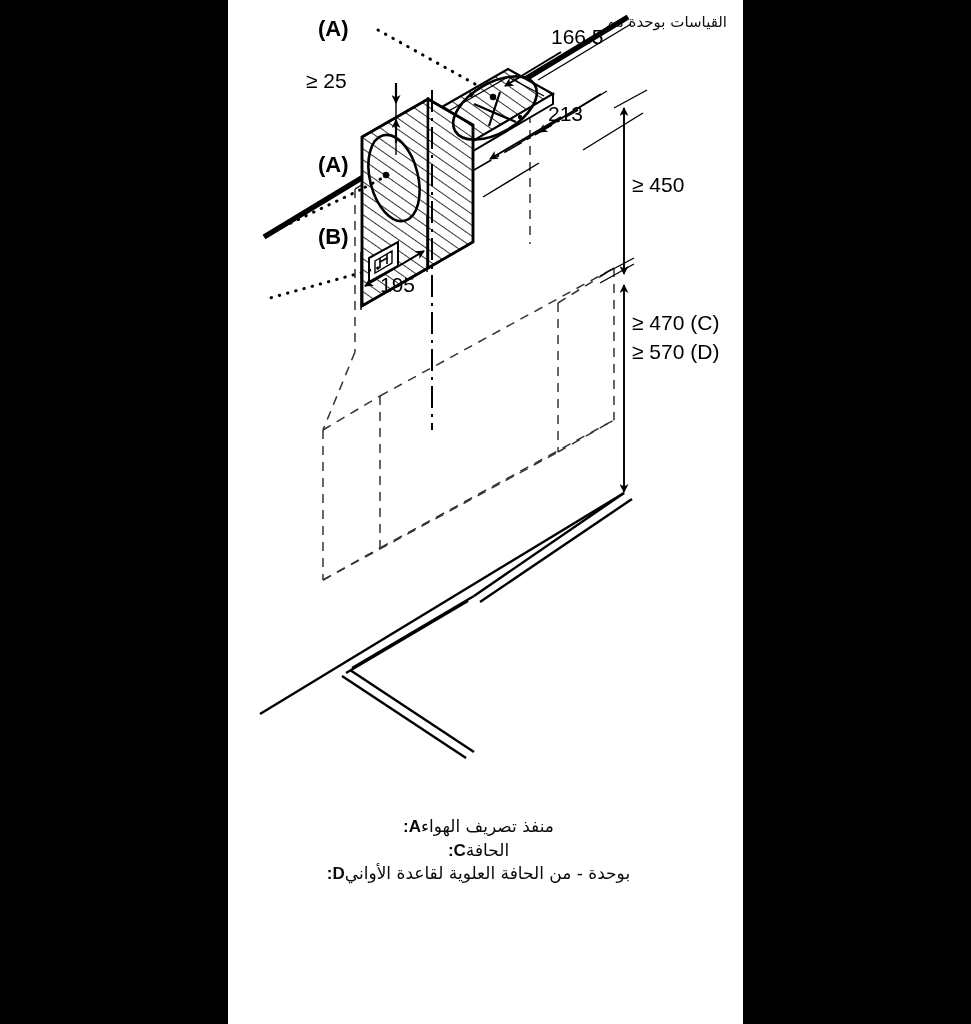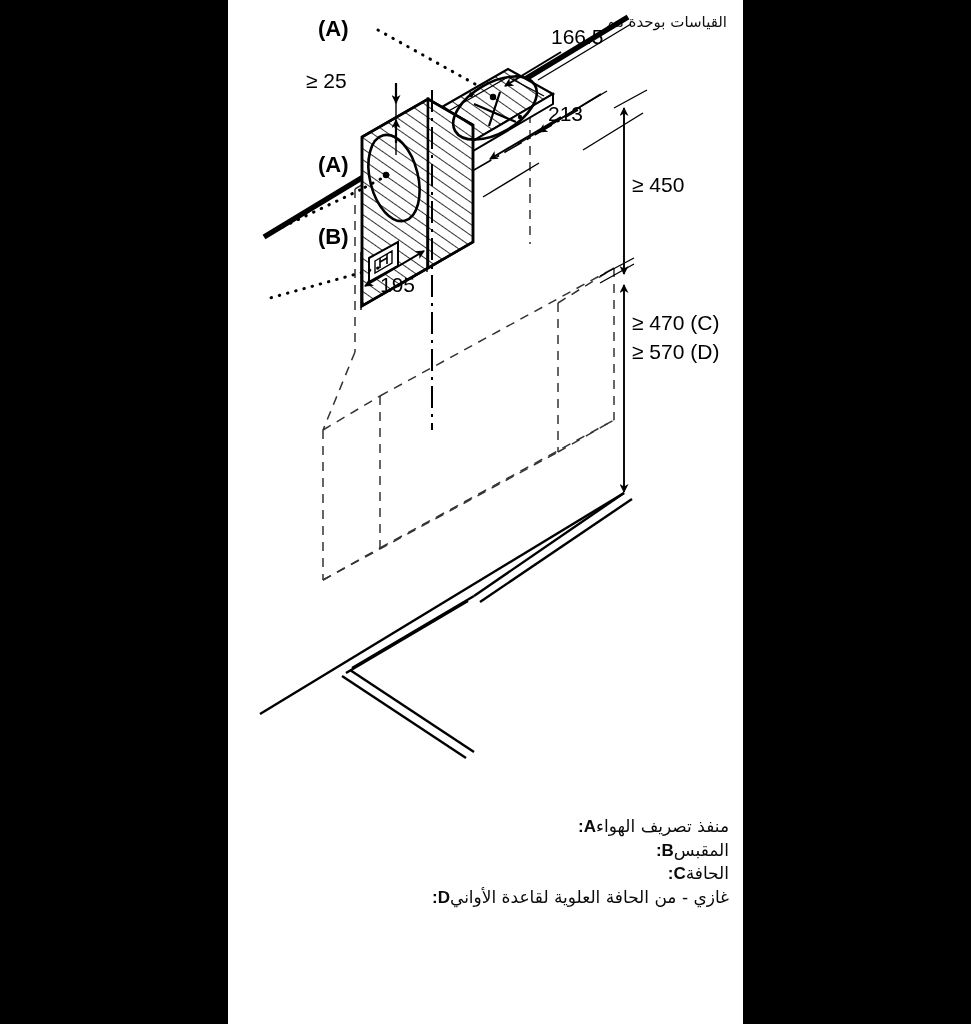--- a/index.html
+++ b/index.html
@@ -58,21 +58,21 @@
     display: block;
   }
 
   
   #legend {
     position: absolute;
     left: 0;
     right: 14px;
     top: 815px;
     direction: rtl;
-    text-align: right;
+    text-align: center;
     font-size: 17px;
     line-height: 1.33;
     color: #0a0a0a;
     font-family: "DejaVu Sans", "Liberation Sans", sans-serif;
   }
   .legend-row {
     white-space: nowrap;
     padding: 0;
     margin: 0;
   }
@@ -249,23 +249,20 @@
       <line x1="150" y1="268" x2="42" y2="298" stroke="#000000" stroke-width="3" stroke-linecap="round" stroke-dasharray="0.5 8"></line>
       <text class="ref-label" x="90" y="244">(B)</text>
     </g>
   </svg>
 
   <div id="legend">
     <div class="legend-row">
       <span class="legend-text">منفذ تصريف الهواء</span><span class="legend-key"><span>A</span><span>:</span></span>
     </div>
     <div class="legend-row">
-      <span class="legend-text">المقبس</span><span class="legend-key"><span>B</span><span>:</span></span>
-    </div>
-    <div class="legend-row">
       <span class="legend-text">الحافة</span><span class="legend-key"><span>C</span><span>:</span></span>
     </div>
     <div class="legend-row">
-      <span class="legend-text">غازي - من الحافة العلوية لقاعدة الأواني</span><span class="legend-key"><span>D</span><span>:</span></span>
+      <span class="legend-text">بوحدة - من الحافة العلوية لقاعدة الأواني</span><span class="legend-key"><span>D</span><span>:</span></span>
     </div>
   </div>
 
 </div>
 
 </body></html>

